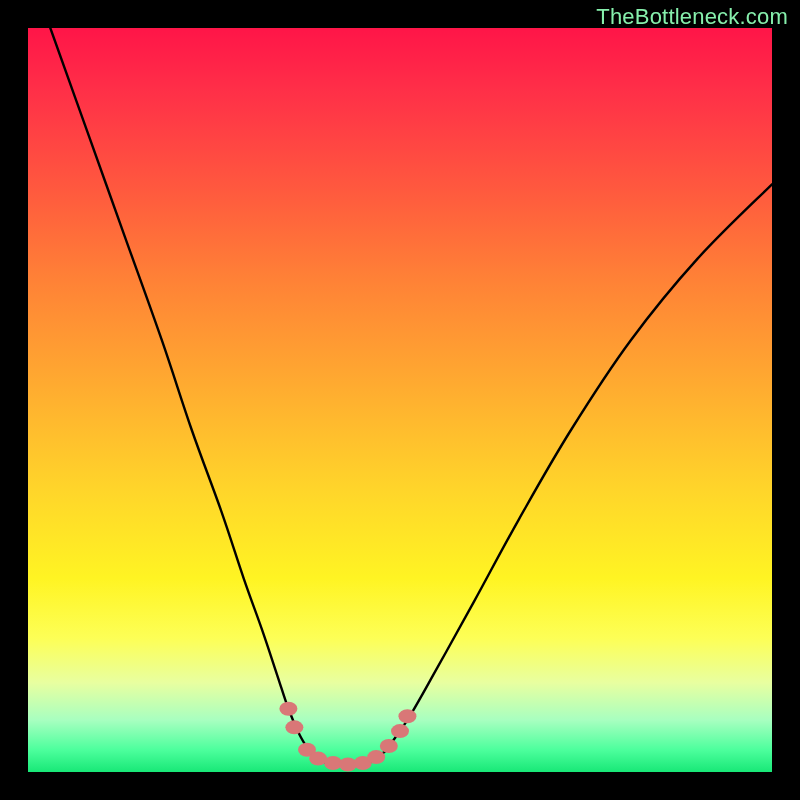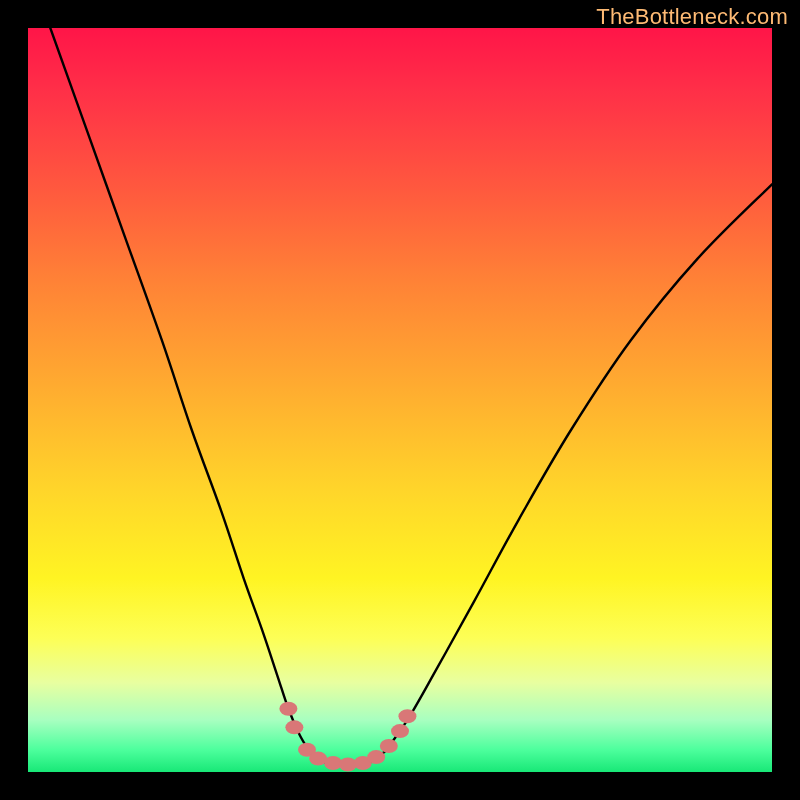--- a/index.html
+++ b/index.html
@@ -8,21 +8,21 @@
     height: 800px;
     background: #000;
     position: relative;
     overflow: hidden;
     font-family: Arial, Helvetica, sans-serif;
   }
   .watermark {
     position: absolute;
     top: 4px;
     right: 12px;
-    color: #fdba74;
+    color: #86efac;
     font-size: 22px;
     font-weight: 500;
     z-index: 10;
     letter-spacing: 0.2px;
   }
   .plot-area {
     position: absolute;
     top: 28px;
     left: 28px;
     width: 744px;

